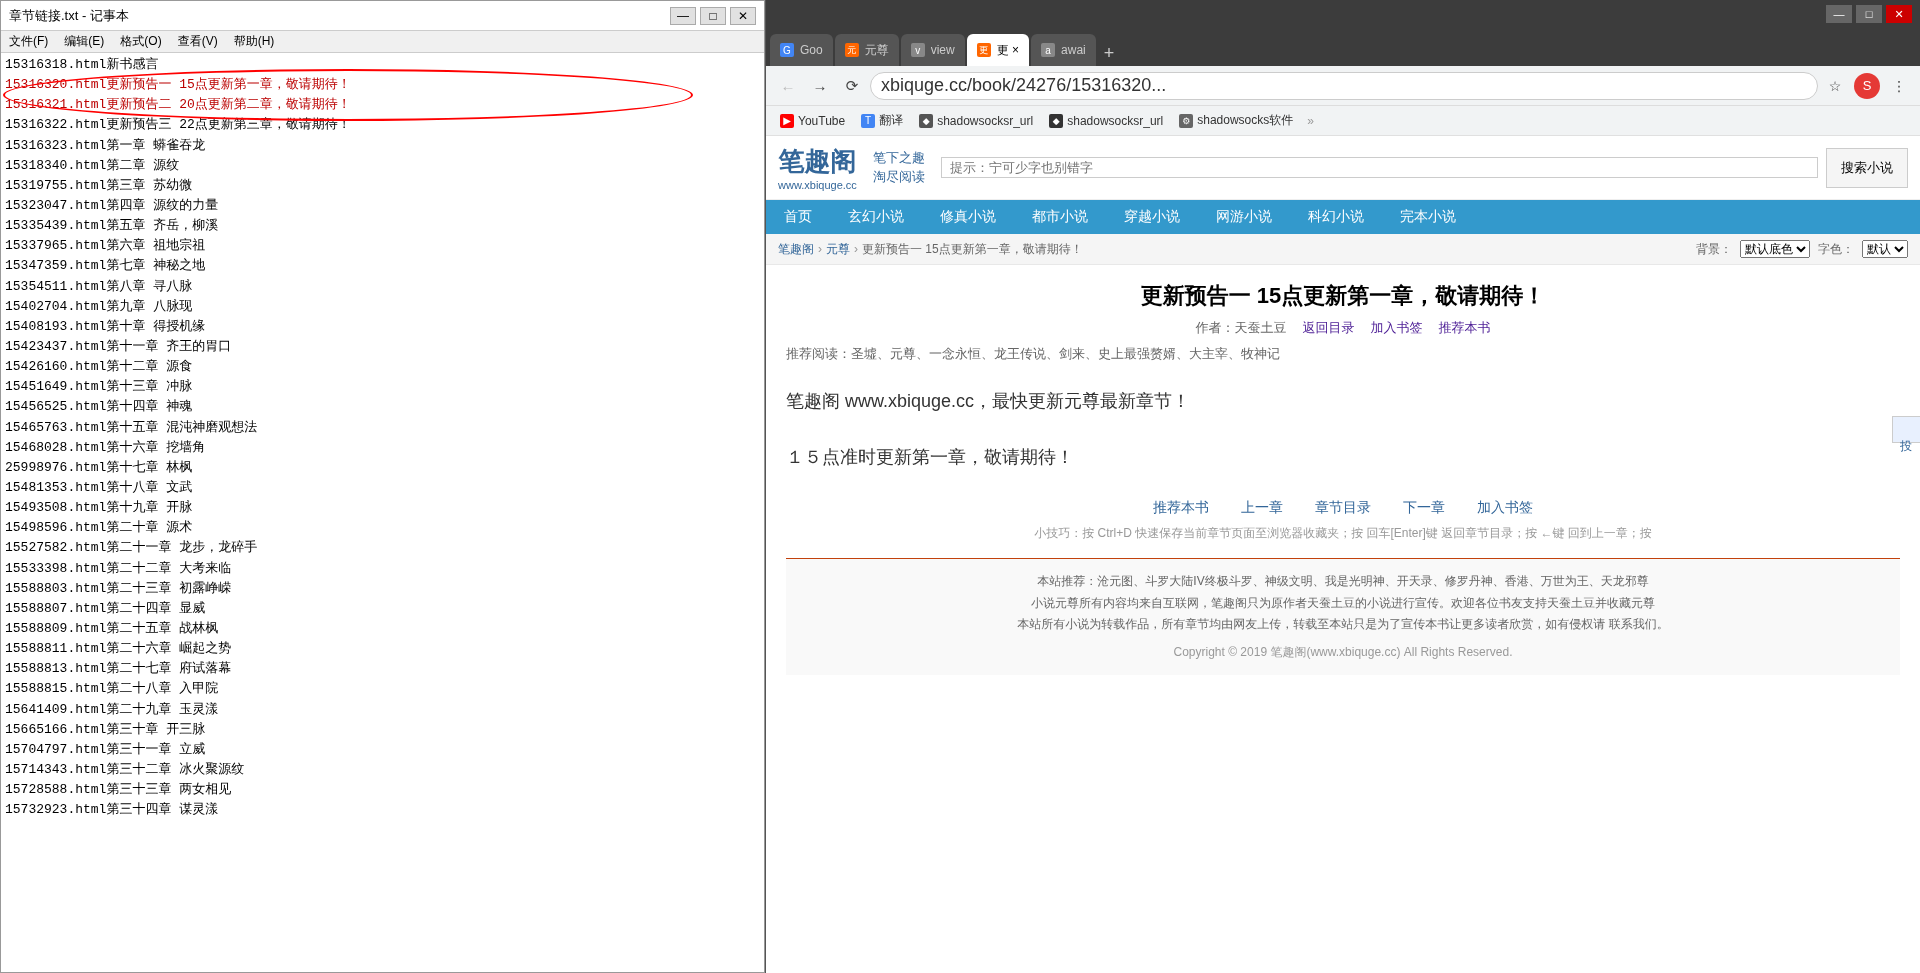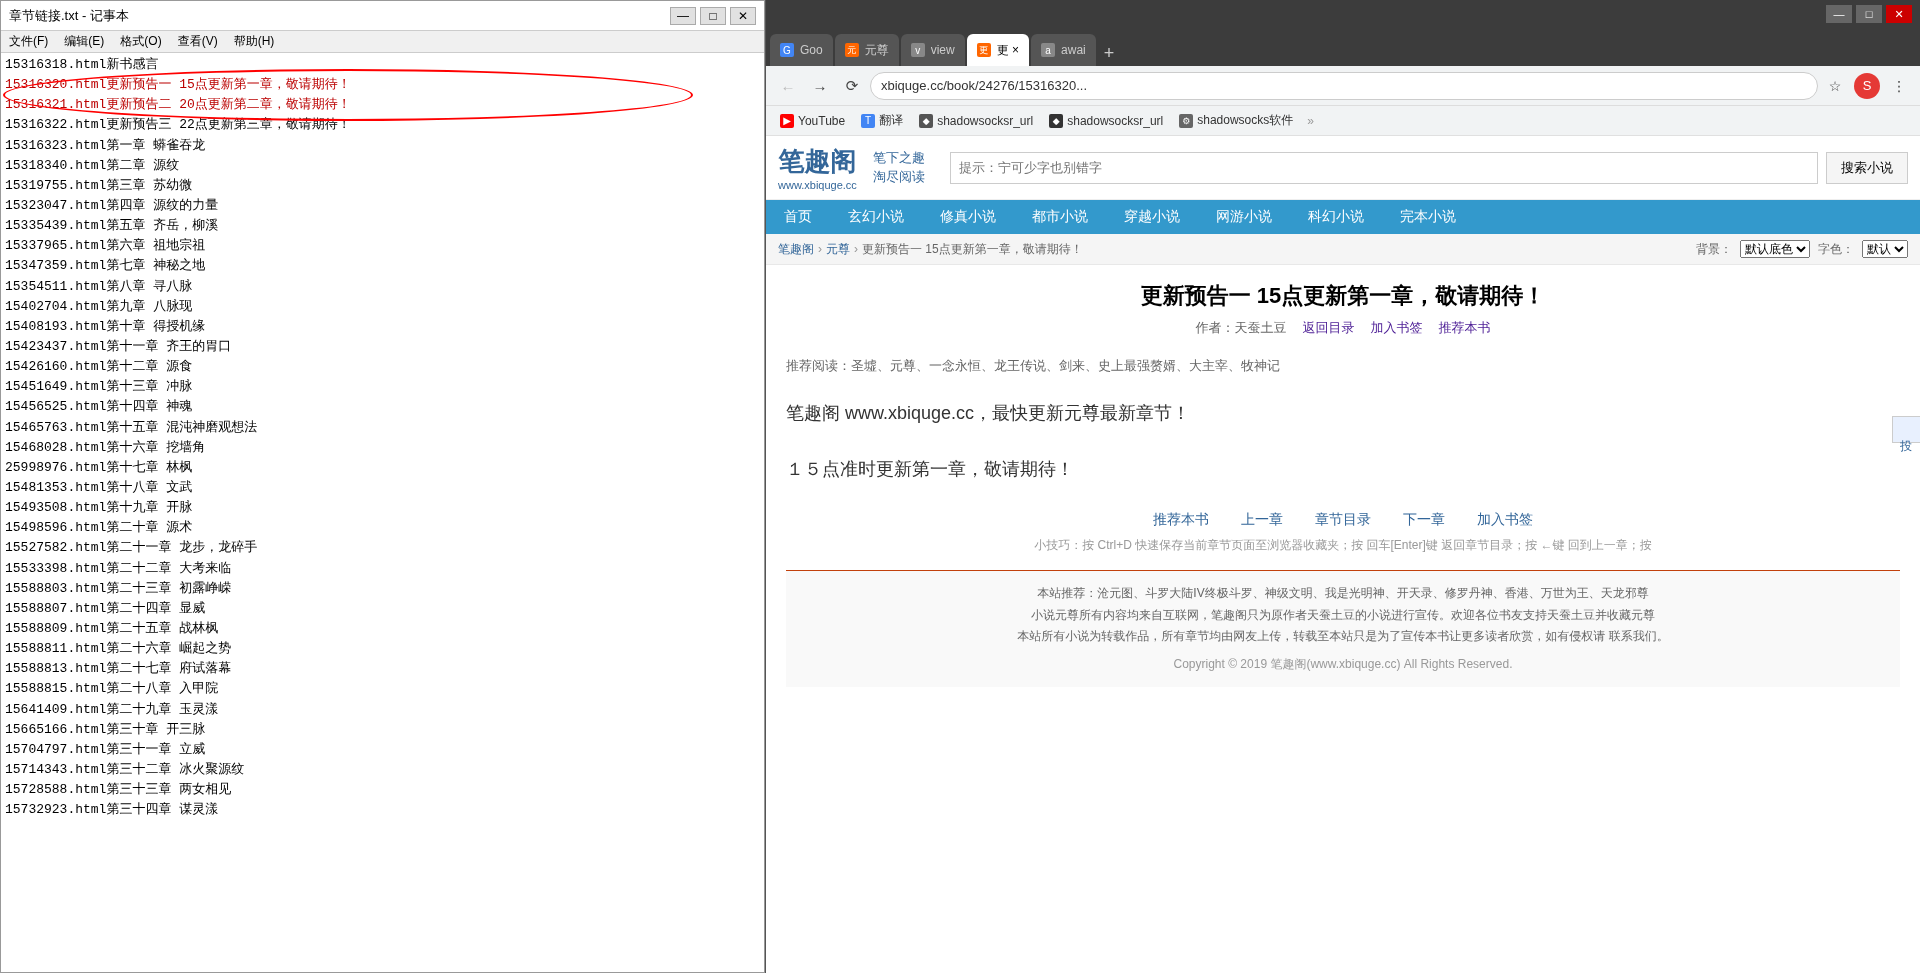--- a/index.html
+++ b/index.html
@@ -151,21 +151,21 @@
       font-size: 15px; color: #444;
     }
     .nav-btn.disabled { color: #bbb; cursor: default; }
     .address-bar {
       flex: 1;
       height: 28px;
       border: 1px solid #ccc;
       border-radius: 14px;
       background: #fff;
       padding: 0 10px;
-      font-size: 13px;
+      font-size: 18px;
       outline: none;
       color: #333;
       display: flex;
       align-items: center;
     }
     .nav-icons { display: flex; gap: 6px; align-items: center; }
     .nav-icon-btn {
       width: 26px; height: 26px;
       background: none; border: none;
       border-radius: 50%;
@@ -218,29 +218,28 @@
     .site-logo-area { display: flex; flex-direction: column; align-items: center; }
     .site-logo-name { font-size: 26px; font-weight: bold; color: #369; }
     .site-logo-sub { font-size: 11px; color: #369; }
     .site-logo-tagline {
       display: flex; flex-direction: column; align-items: flex-end; 
       font-size: 13px; color: #369; line-height: 1.4;
     }
     .site-search-area { display: flex; align-items: center; gap: 8px; flex: 1; }
     .site-search-input {
       flex: 1;
-      height: 32px;
+      height: 21px;
       border: 1px solid #ccc;
       padding: 0 8px;
       font-size: 13px;
       outline: none;
-      margin-left: 9px;
     }
     .site-search-btn {
-      height: 32px;
+      height: 40px;
       padding: 0 14px;
       background: #f5f5f5;
       border: 1px solid #ccc;
       cursor: pointer;
       font-size: 13px;
     }
 
     
     .site-nav {
       background: #3399cc;
@@ -279,21 +278,21 @@
       font-size: 22px;
       font-weight: bold;
       color: #000;
       text-align: center;
       margin-bottom: 8px;
     }
     .article-meta {
       text-align: center;
       font-size: 13px;
       color: #666;
-      margin-bottom: 20px;
+      margin-bottom: 8px;
       display: flex;
       justify-content: center;
       gap: 16px;
     }
     .article-meta a { color: #4c1d95; cursor: pointer; }
     .article-recommend {
       font-size: 13px;
       color: #666;
       margin-bottom: 20px;
     }

